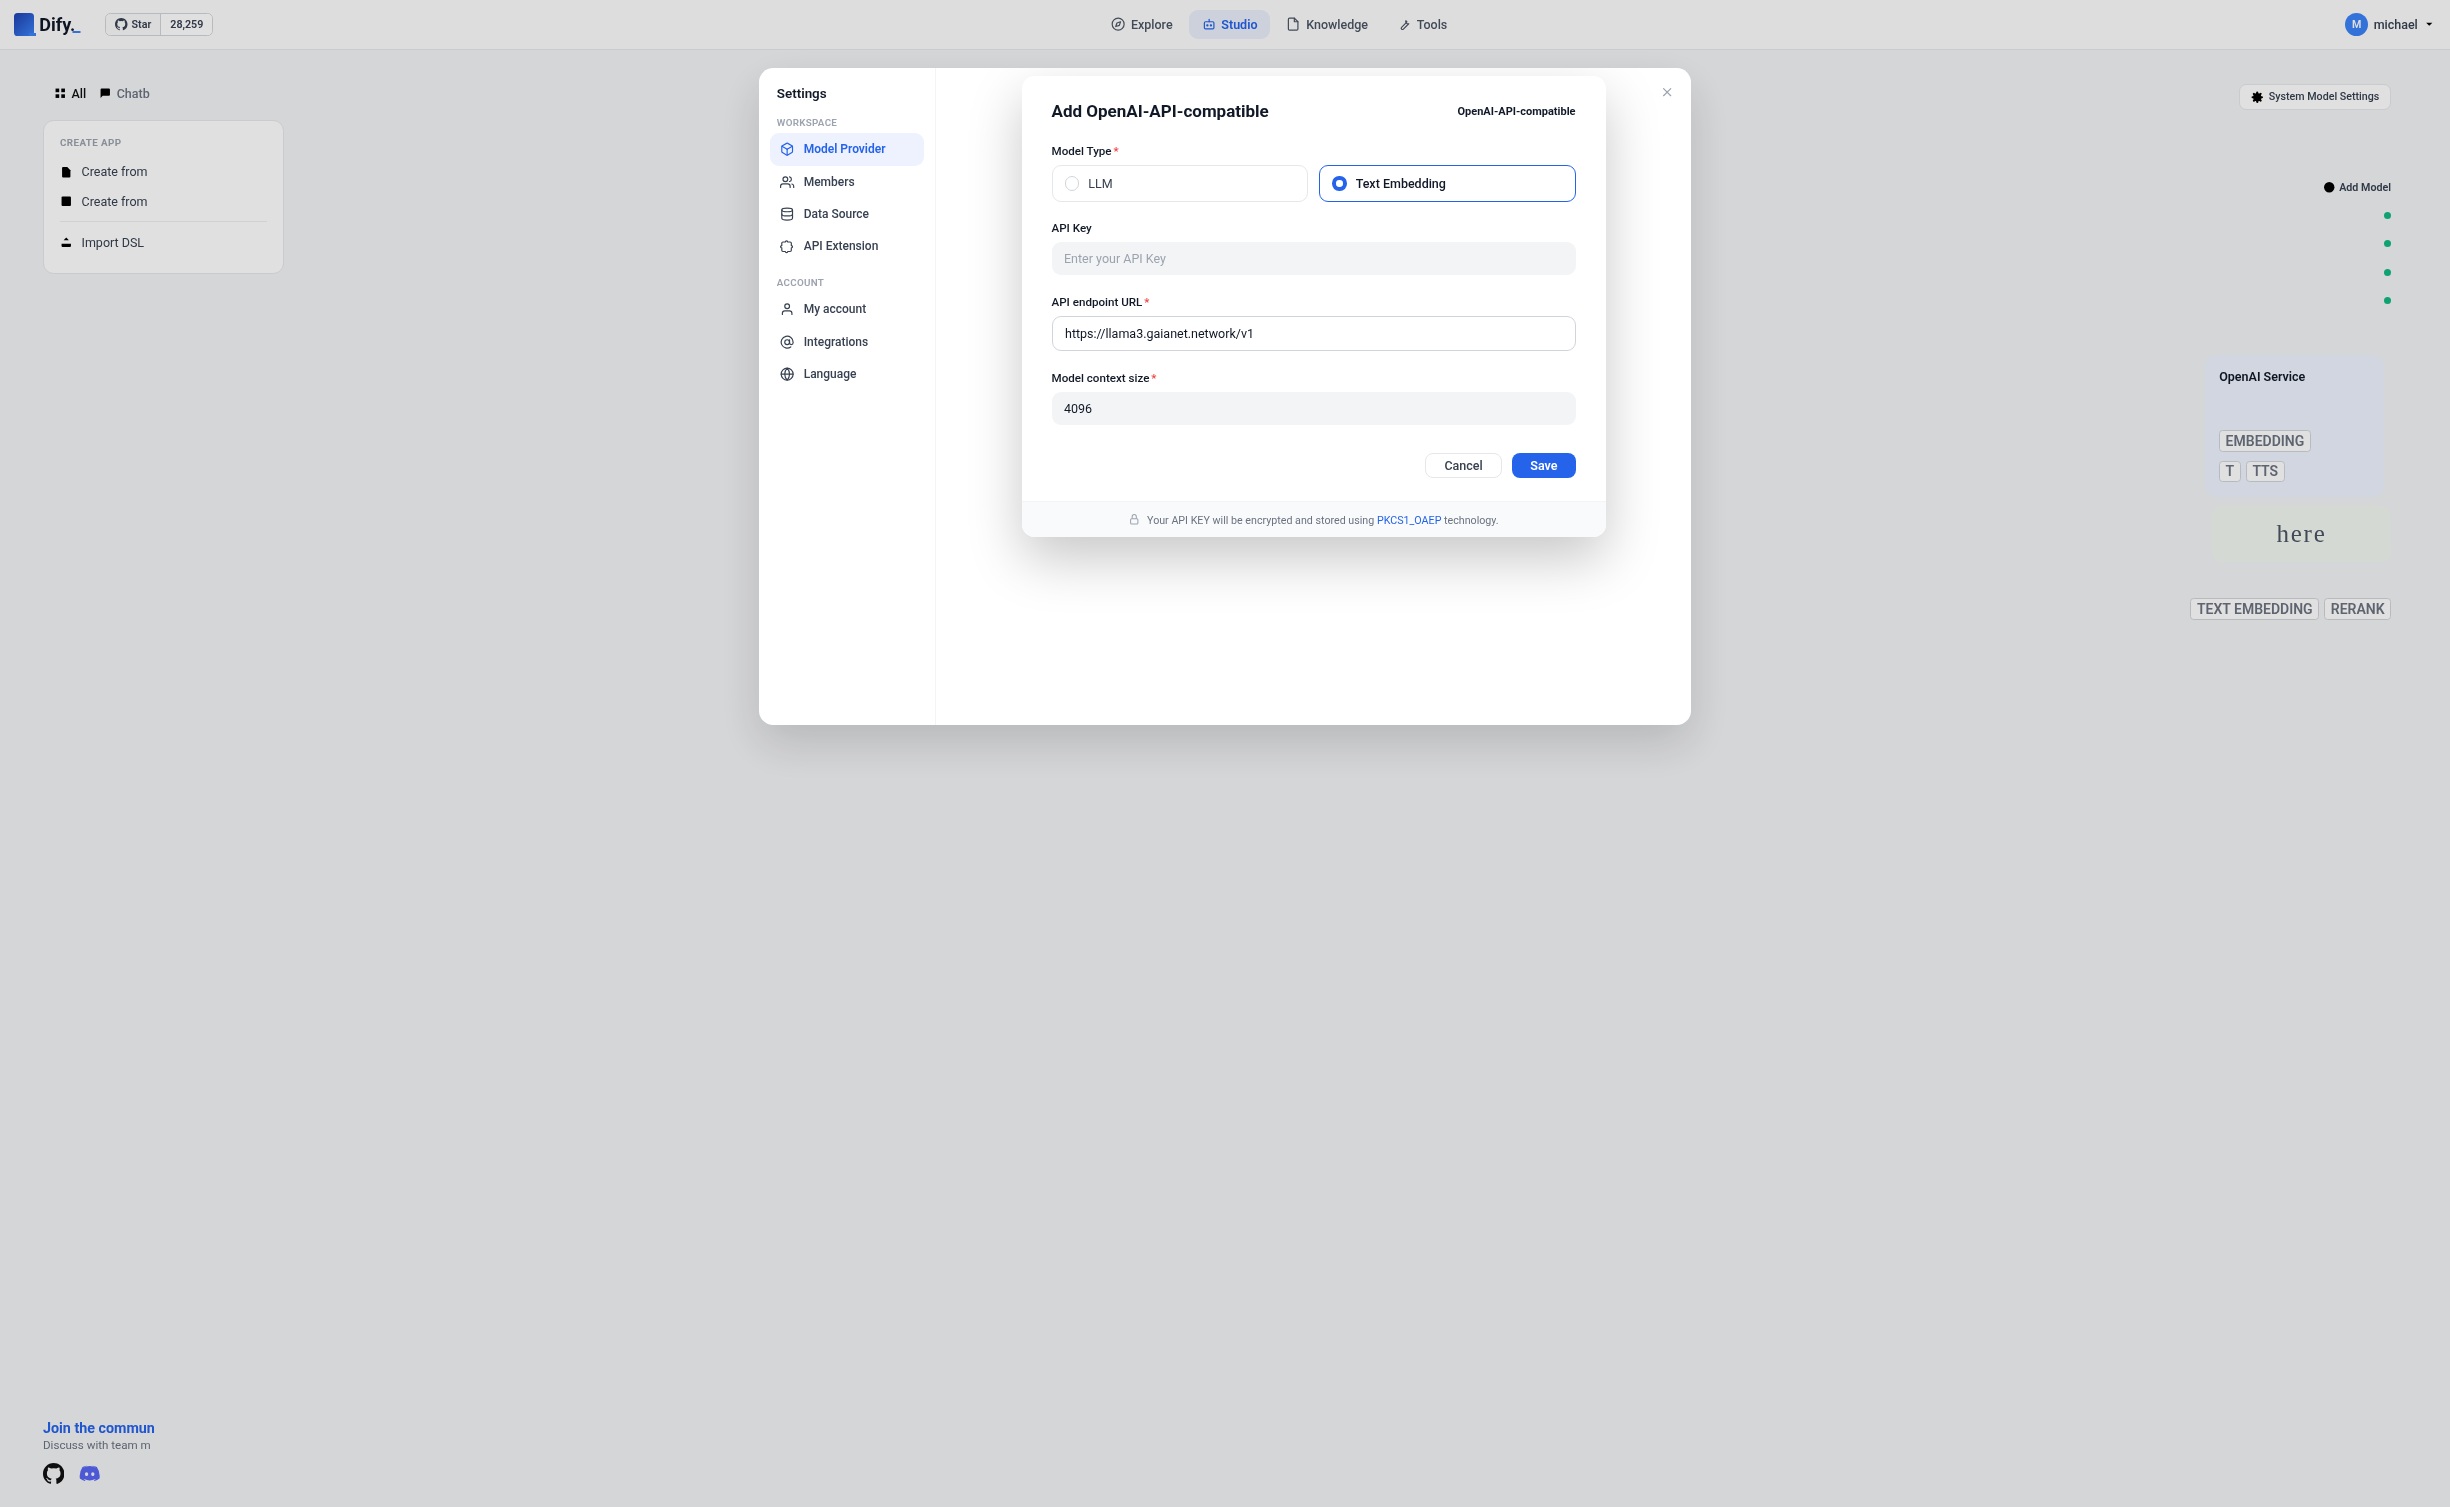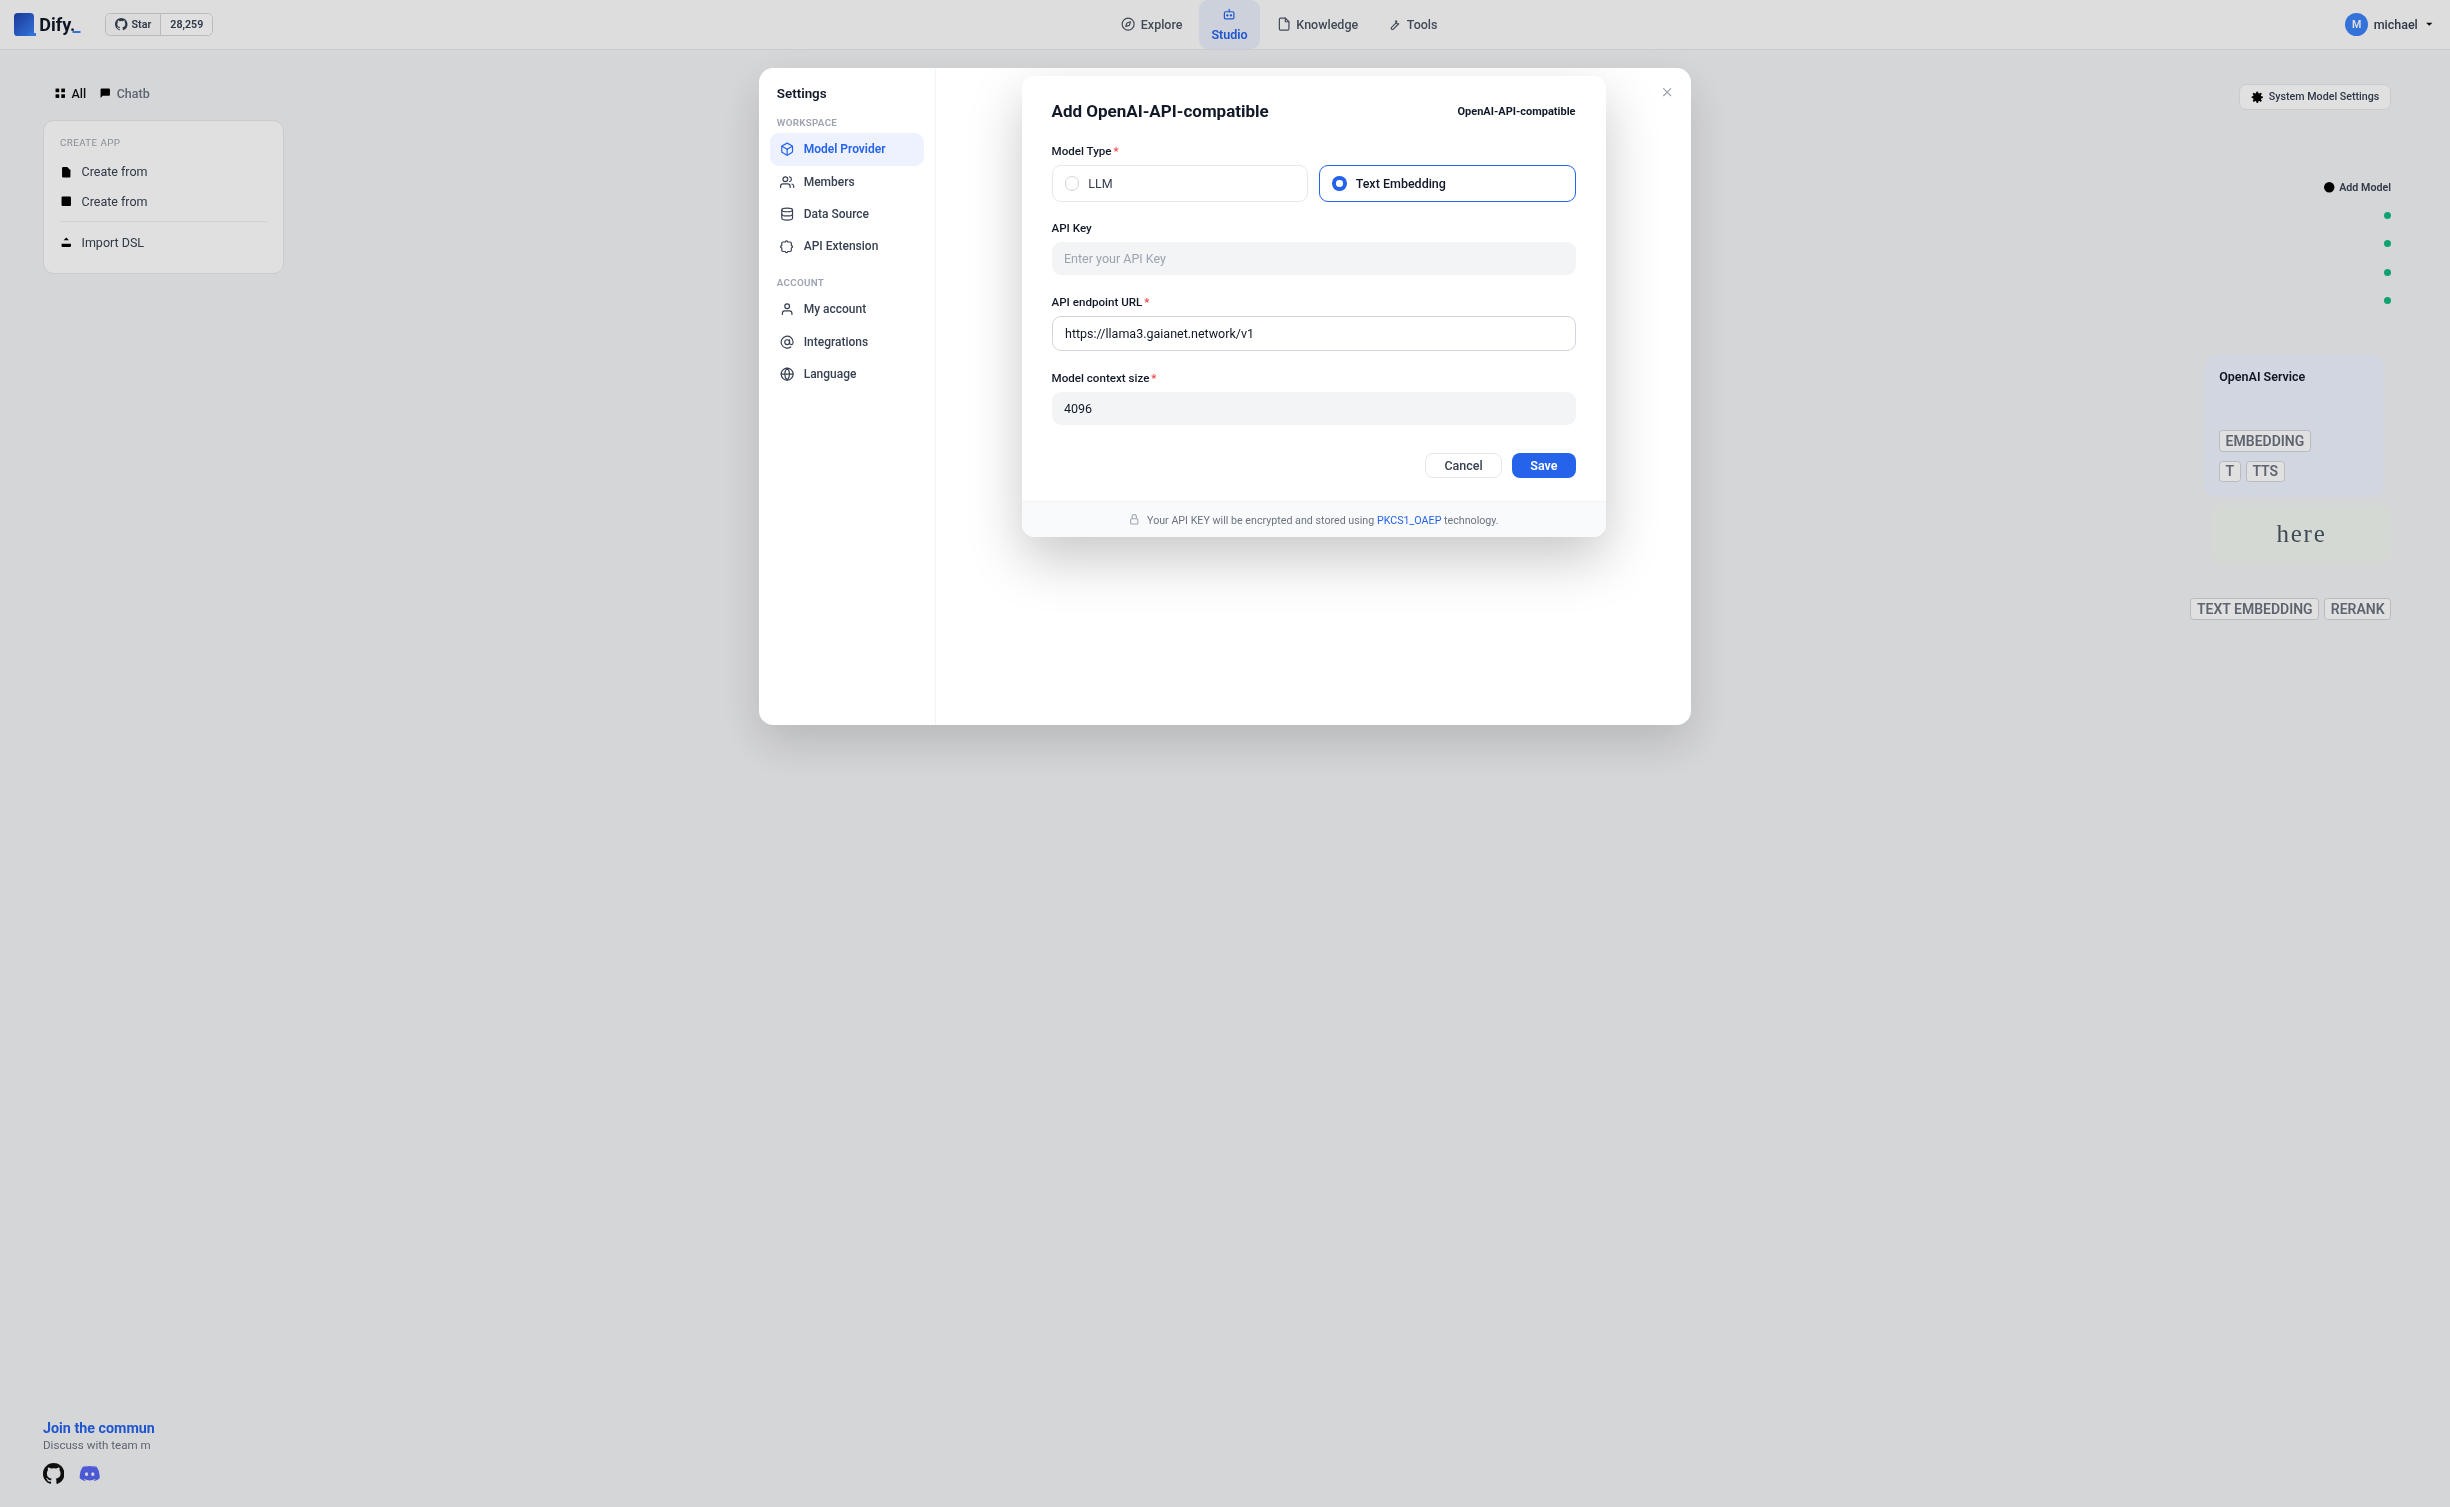--- a/index.html
+++ b/index.html
@@ -21,30 +21,30 @@
   .topnav{height:50px;background:#fcfcfd;border-bottom:0.9px solid var(--border);display:flex;align-items:center;padding:0 14.3px;gap:14.3px;}
   .logo{display:flex;align-items:center;gap:5.4px;font-weight:700;font-size:18px;}
   .logo-mark{width:19.6px;height:23px;background:linear-gradient(135deg,#1e40af,#3b82f6);border-radius:3.6px 3.6px 0 3.6px;position:relative;}
   .logo-mark::after{content:"";position:absolute;right:-1.8px;bottom:0;width:7.1px;height:2.7px;background:#3b82f6;}
   .logo-text::after{content:"_";color:#3b82f6;margin-left:-2.7px;}
   .gh-star{display:flex;align-items:center;border:0.9px solid #d1d5db;border-radius:5.4px;overflow:hidden;font-size:10.7px;font-weight:600;margin-left:10.7px;}
   .gh-star .gh-left{display:flex;align-items:center;gap:3.6px;padding:3.6px 9px;background:#fafafa;color:#374151;}
   .gh-star .gh-right{padding:3.6px 9px;background:#fff;border-left:0.9px solid #d1d5db;color:#374151;}
   .nav-center{flex:1;display:flex;justify-content:center;gap:4px;}
   .nav-item{display:flex;align-items:center;gap:5.4px;padding:7.1px 12.5px;border-radius:9px;color:#4b5563;font-weight:500;cursor:pointer;}
-  .nav-item.active{background:#eaeefb;color:var(--primary);font-weight:600;flex-direction:column;}
+  .nav-item.active{background:#eaeefb;color:var(--primary);font-weight:600;}
   .nav-right{display:flex;align-items:center;gap:9px;}
   .avatar{width:23px;height:23px;border-radius:50%;background:#3b82f6;color:#fff;display:flex;align-items:center;justify-content:center;font-size:10.7px;font-weight:600;}
   .user-menu{display:flex;align-items:center;gap:5.4px;color:#374151;font-weight:500;cursor:pointer;}
 
   
   .bg-content{padding:18px 43px;display:flex;gap:21.4px;}
   .bg-sidebar{width:241px;}
   .bg-create{background:#fff;border:0.9px solid var(--border);border-radius:10.7px;padding:16px;}
-  .bg-create h4{font-size:9.8px;font-weight:400;color:var(--text-subtle);letter-spacing:0.4px;margin-bottom:9px;}
+  .bg-create h4{font-size:9.8px;font-weight:700;color:var(--text-subtle);letter-spacing:0.4px;margin-bottom:9px;}
   .bg-create-item{display:flex;align-items:center;gap:9px;padding:7.1px 0;color:#374151;}
   .bg-main{flex:1;border-radius:10.7px;padding:16px;}
   .bg-system-btn{display:inline-flex;align-items:center;gap:5.4px;padding:5.4px 10.7px;font-size:10.7px;font-weight:500;color:#374151;background:#fff;border:0.9px solid var(--border);border-radius:7.1px;float:right;}
   .bg-addmodel{float:right;clear:both;margin-top:71px;display:flex;align-items:center;gap:3.6px;font-size:10.7px;font-weight:600;color:#374151;}
   .bg-greendots{float:right;clear:both;margin-top:18px;display:flex;flex-direction:column;gap:21.4px;}
   .bg-greendot{width:7.1px;height:7.1px;border-radius:50%;background:#10b981;}
   .bg-tag-row{display:flex;gap:5.4px;margin-top:9px;}
   .bg-tag{font-size:14px;font-weight:600;padding:1.8px 5.4px;border-radius:3.6px;color:#6b7280;border:0.9px solid #d1d5db;background:#fff;}
   .bg-card{background:#eef4ff;border-radius:10.7px;padding:14.3px;margin-top:161px;float:right;width:179px;}
   .bg-card2{background:#f2f8f2;border-radius:10.7px;padding:14.3px;margin-top:9px;float:right;width:179px;clear:both;display:flex;align-items:center;justify-content:center;}

